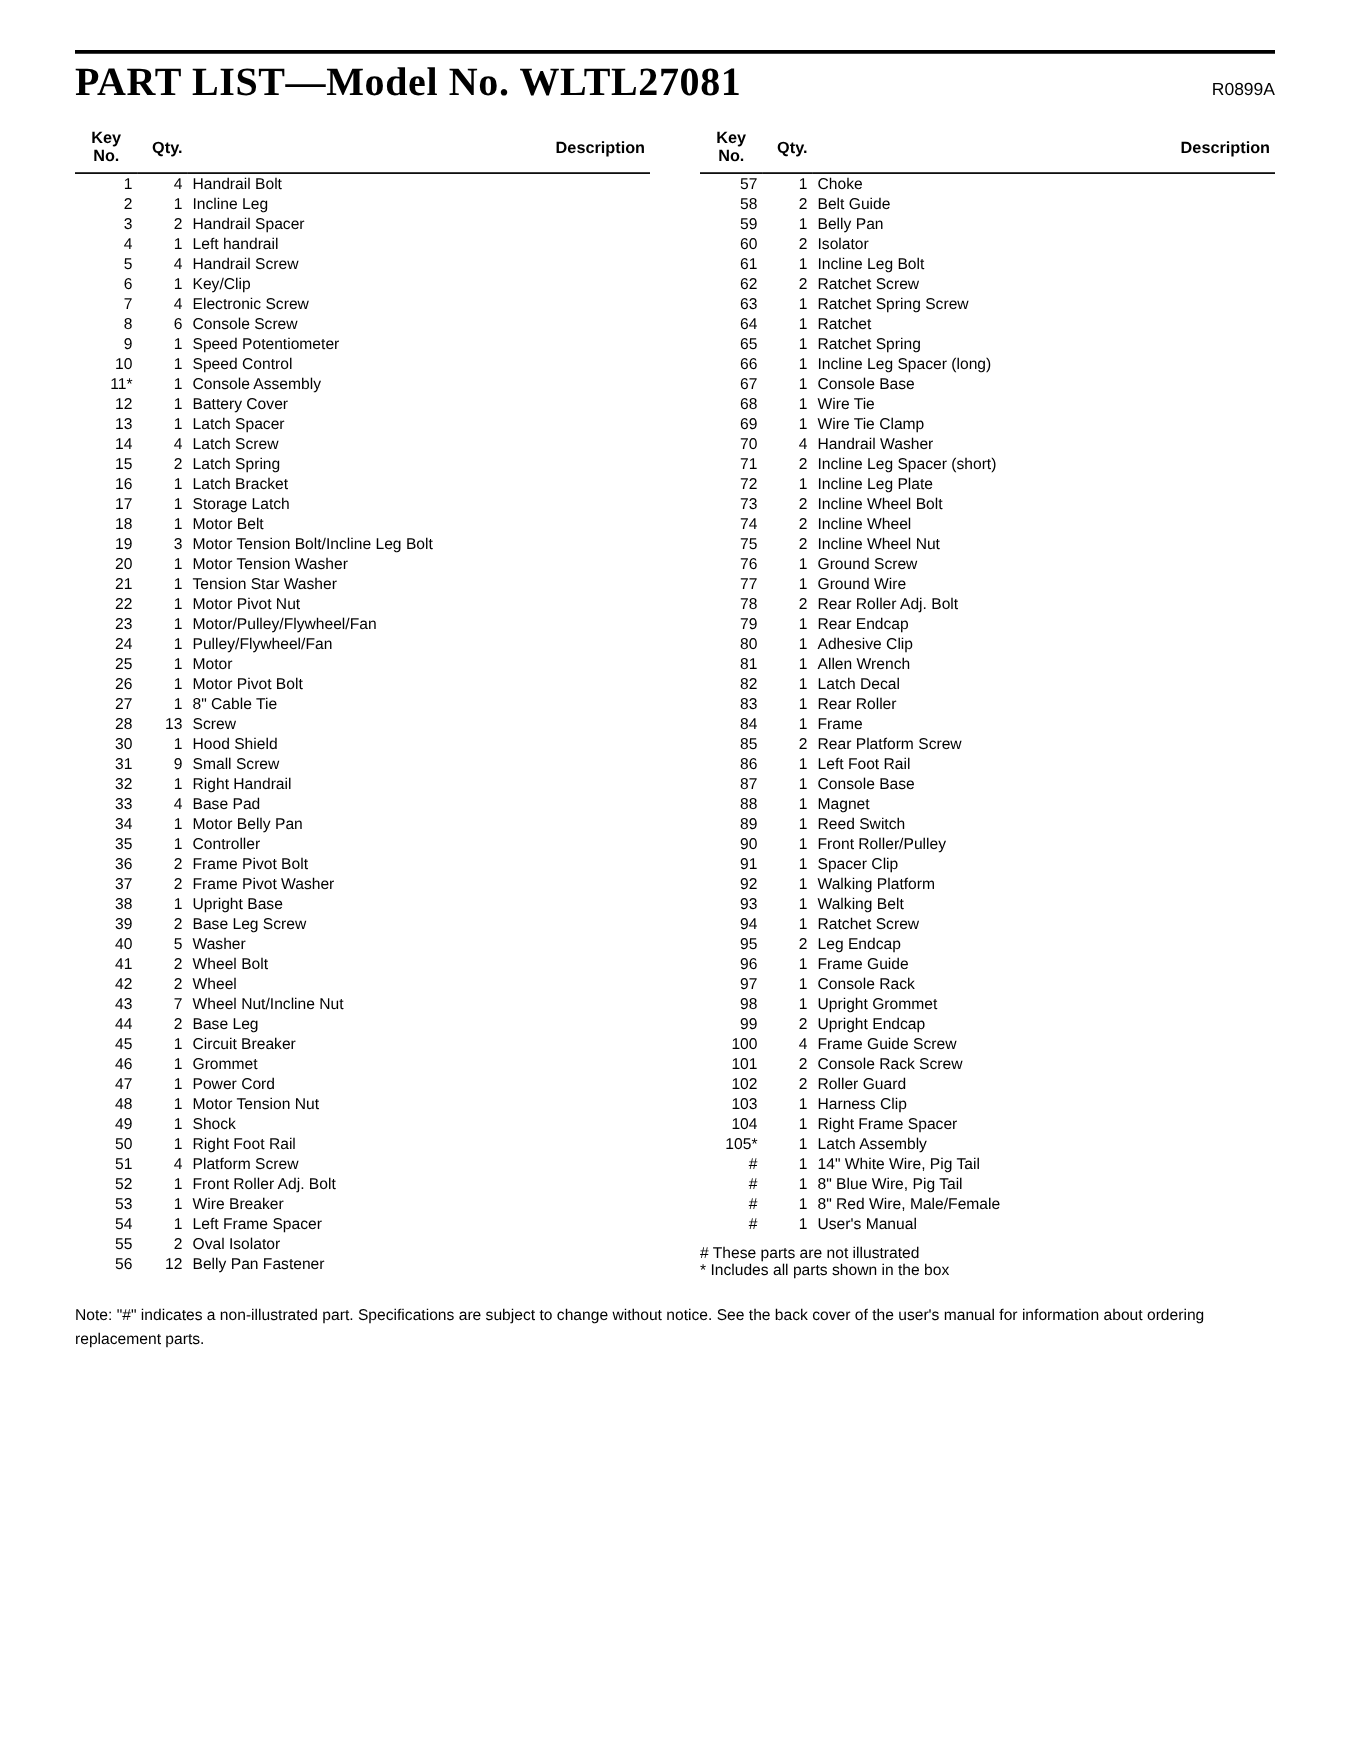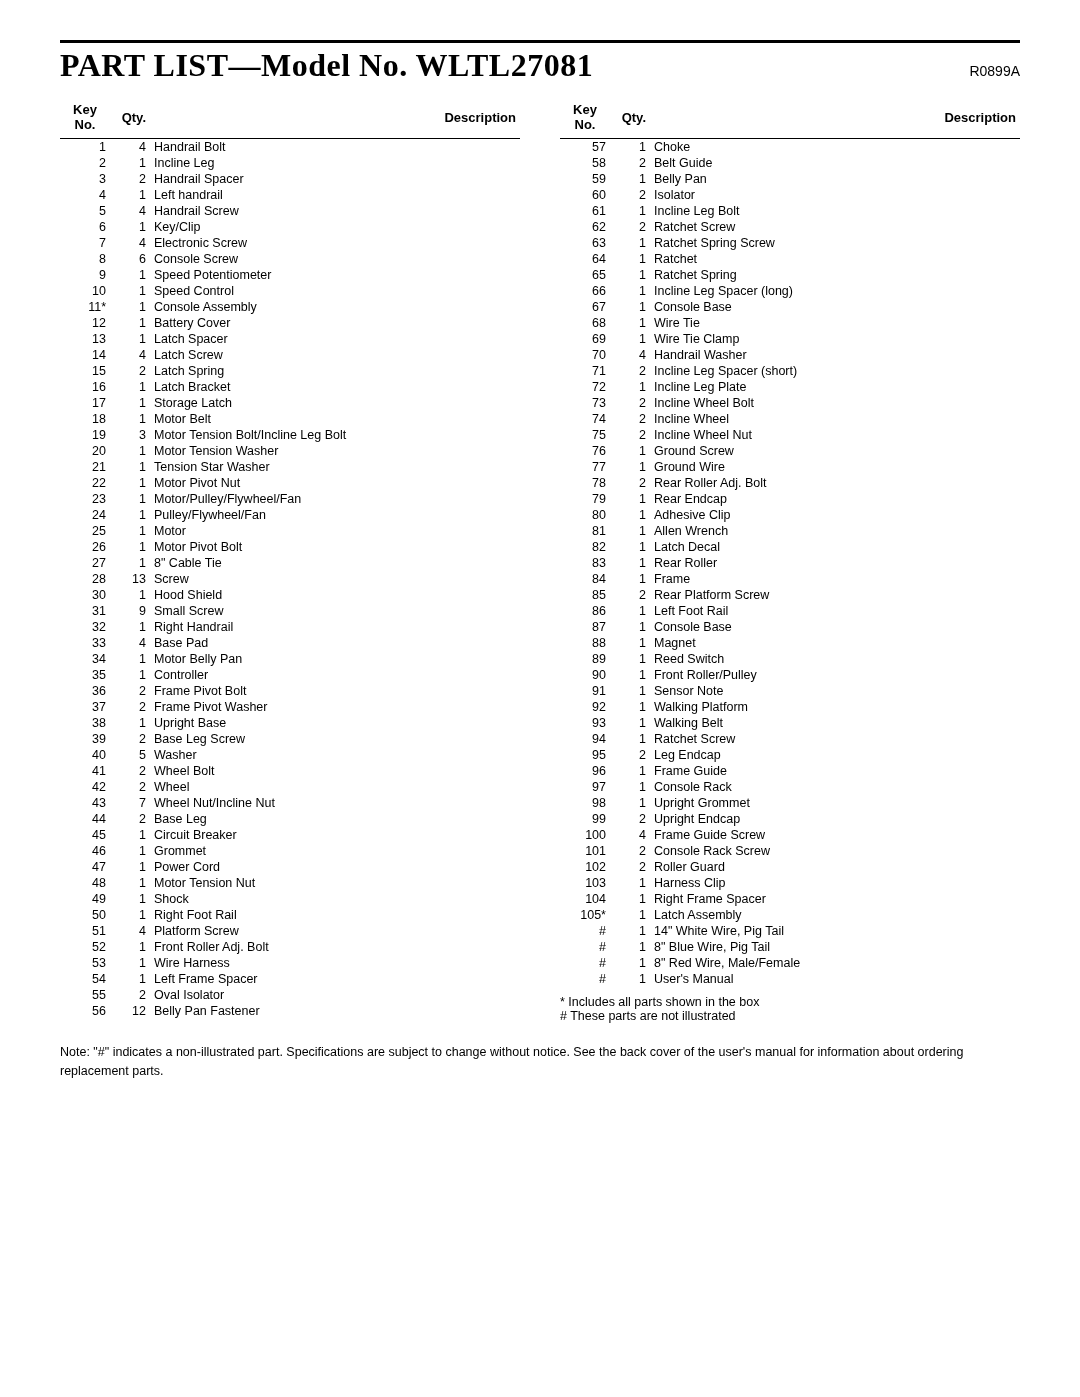--- a/index.html
+++ b/index.html
@@ -358,21 +358,21 @@
     <td class="desc">Platform Screw</td>
   </tr>
           <tr>
     <td class="num">52</td>
     <td class="qty">1</td>
     <td class="desc">Front Roller Adj. Bolt</td>
   </tr>
           <tr>
     <td class="num">53</td>
     <td class="qty">1</td>
-    <td class="desc">Wire Harness</td>
+    <td class="desc">Wire Breaker</td>
   </tr>
           <tr>
     <td class="num">54</td>
     <td class="qty">1</td>
     <td class="desc">Left Frame Spacer</td>
   </tr>
           <tr>
     <td class="num">55</td>
     <td class="qty">2</td>
     <td class="desc">Oval Isolator</td>
@@ -561,21 +561,21 @@
     <td class="desc">Reed Switch</td>
   </tr>
           <tr>
     <td class="num">90</td>
     <td class="qty">1</td>
     <td class="desc">Front Roller/Pulley</td>
   </tr>
           <tr>
     <td class="num">91</td>
     <td class="qty">1</td>
-    <td class="desc">Sensor Note</td>
+    <td class="desc">Spacer Clip</td>
   </tr>
           <tr>
     <td class="num">92</td>
     <td class="qty">1</td>
     <td class="desc">Walking Platform</td>
   </tr>
           <tr>
     <td class="num">93</td>
     <td class="qty">1</td>
     <td class="desc">Walking Belt</td>
@@ -656,21 +656,21 @@
     <td class="desc">8" Red Wire, Male/Female</td>
   </tr>
           <tr>
     <td class="num">#</td>
     <td class="qty">1</td>
     <td class="desc">User's Manual</td>
   </tr>
         </tbody>
     </table>
     <div style="margin-top: 8px;">
+      <div id="inline-note-1" style="font-size:12.5px;"># These parts are not illustrated</div>
       <div id="inline-note-0" style="font-size:12.5px;">* Includes all parts shown in the box</div>
-      <div id="inline-note-1" style="font-size:12.5px;"># These parts are not illustrated</div>
     </div>
   </div>
 </div>
 
 <div class="footer-notes">
   <span>Note: "#" indicates a non-illustrated part. Specifications are subject to change without notice. See the back cover of the user's manual for information about ordering replacement parts.</span>
 </div>
 
 </body></html>

